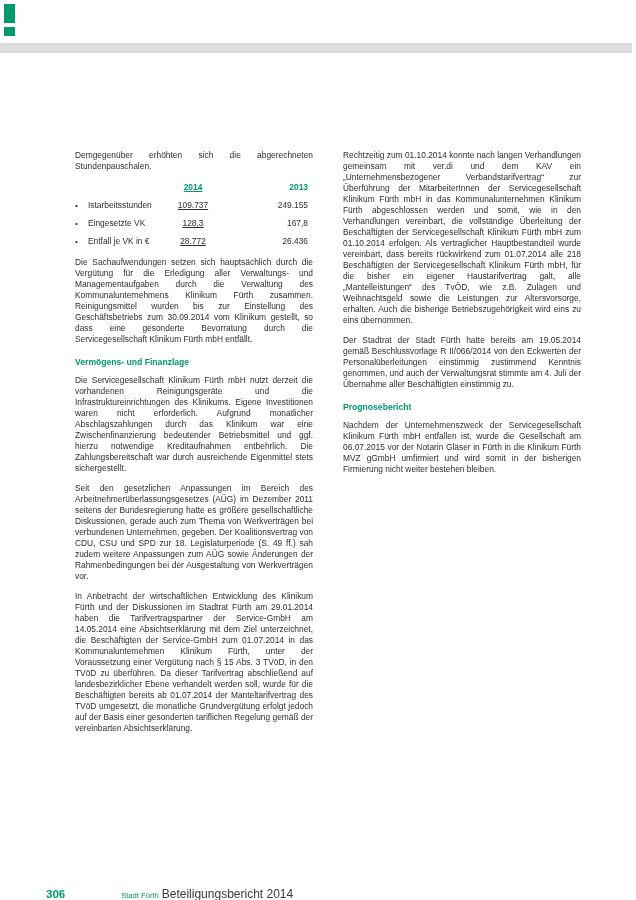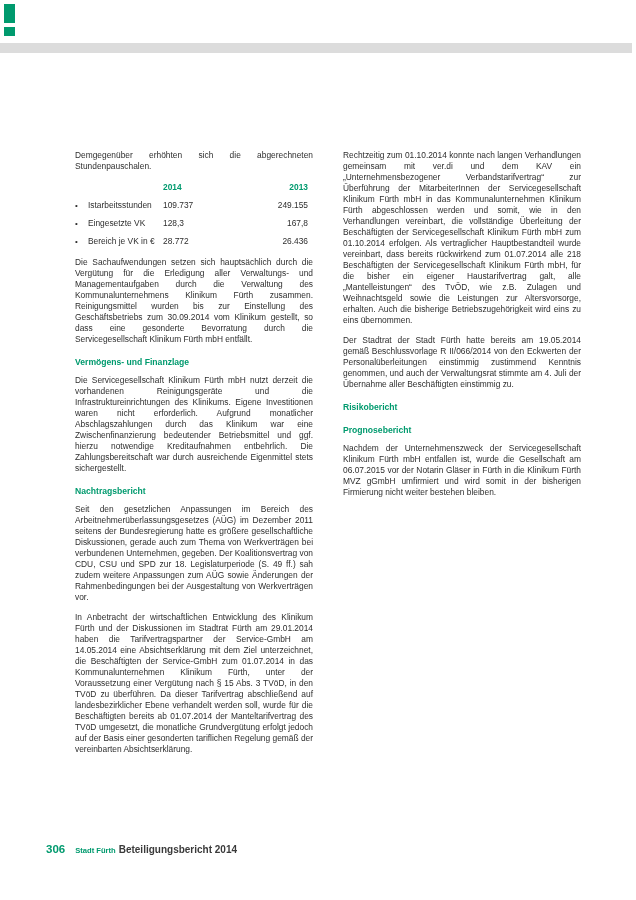--- a/index.html
+++ b/index.html
@@ -46,38 +46,39 @@
     margin: 12px 0 7px 0;
     text-align: left;
   }
 
   
   .doc-table { margin: 10px 0 10px 0; text-align: left; }
   .t-row { display: flex; align-items: baseline; margin-bottom: 7px; }
   .t-row:last-child { margin-bottom: 0; }
   .t-label { flex: 1 1 auto; display: flex; align-items: baseline; }
   .t-label .bullet { width: 13px; flex: 0 0 13px; font-size: 8px; color: #2e2e2e; }
-  .t-val1 { flex: 0 0 60px; text-align: left; padding-right: 5px; }
+  .t-val1 { flex: 0 0 60px; text-align: center; padding-right: 5px; text-decoration: underline; }
   .t-val2 { flex: 0 0 80px; text-align: right; padding-right: 5px; }
   .t-head .t-val1, .t-head .t-val2 { color: #009a6e; font-weight: bold; }
 
   
   .footer {
-    position: absolute; left: 46px; top: 843px;
+    position: absolute; left: 46px; top: 887px;
     display: flex; align-items: baseline;
   }
   .footer .page-num {
     color: #009a6e; font-weight: bold; font-size: 11.5px;
     margin-right: 10px;
   }
   .footer .brand {
-    color: #009a6e; font-weight: bold; font-size: 7.6px;
+    color: #009a6e; font-weight: normal; font-size: 7.6px;
     margin-right: 3px;
+    margin-left: 46px;
   }
-  .footer .report-title { color: #3a3a3a; font-size: 10px; font-weight: bold; }
+  .footer .report-title { color: #3a3a3a; font-size: 12px; }
 </style>
 </head>
 <body>
 
 <div class="page">
 
   <div class="corner-marks">
     <div class="mark m1"></div>
     <div class="mark m2"></div>
   </div>
@@ -105,42 +106,40 @@
         <div class="t-label">
           <span class="bullet">•</span>
           <span>Eingesetzte VK</span>
         </div>
         <div class="t-val1">128,3</div>
         <div class="t-val2">167,8</div>
       </div>
       <div class="t-row">
         <div class="t-label">
           <span class="bullet">•</span>
-          <span>Bereich je VK in €</span>
+          <span>Entfall je VK in €</span>
         </div>
         <div class="t-val1">28.772</div>
         <div class="t-val2">26.436</div>
       </div>
     </div>
 
     <p>Die Sachaufwendungen setzen sich hauptsächlich durch die Vergütung für die Erledigung aller Verwaltungs- und Managementaufgaben durch die Verwaltung des Kommunalunternehmens Klinikum Fürth zusammen. Reinigungsmittel wurden bis zur Einstellung des Geschäftsbetriebs zum 30.09.2014 vom Klinikum gestellt, so dass eine gesonderte Bevorratung durch die Servicegesellschaft Klinikum Fürth mbH entfällt.</p>
 
     <h3 class="green-heading">Vermögens- und Finanzlage</h3>
     <p>Die Servicegesellschaft Klinikum Fürth mbH nutzt derzeit die vorhandenen Reinigungsgeräte und die Infrastruktureinrichtungen des Klinikums. Eigene Investitionen waren nicht erforderlich. Aufgrund monatlicher Abschlagszahlungen durch das Klinikum war eine Zwischenfinanzierung bedeutender Betriebsmittel und ggf. hierzu notwendige Kreditaufnahmen entbehrlich. Die Zahlungsbereitschaft war durch ausreichende Eigenmittel stets sichergestellt.</p>
 
-    <h3 class="green-heading">Nachtragsbericht</h3>
     <p>Seit den gesetzlichen Anpassungen im Bereich des Arbeitnehmerüberlassungsgesetzes (AÜG) im Dezember 2011 seitens der Bundesregierung hatte es größere gesellschaftliche Diskussionen, gerade auch zum Thema von Werkverträgen bei verbundenen Unternehmen, gegeben. Der Koalitionsvertrag von CDU, CSU und SPD zur 18. Legislaturperiode (S. 49 ff.) sah zudem weitere Anpassungen zum AÜG sowie Änderungen der Rahmenbedingungen bei der Ausgestaltung von Werkverträgen vor.</p>
     <p>In Anbetracht der wirtschaftlichen Entwicklung des Klinikum Fürth und der Diskussionen im Stadtrat Fürth am 29.01.2014 haben die Tarifvertragspartner der Service-GmbH am 14.05.2014 eine Absichtserklärung mit dem Ziel unterzeichnet, die Beschäftigten der Service-GmbH zum 01.07.2014 in das Kommunalunternehmen Klinikum Fürth, unter der Voraussetzung einer Vergütung nach § 15 Abs. 3 TVöD, in den TVöD zu überführen. Da dieser Tarifvertrag abschließend auf landesbezirklicher Ebene verhandelt werden soll, wurde für die Beschäftigten bereits ab 01.07.2014 der Manteltarifvertrag des TVöD umgesetzt, die monatliche Grundvergütung erfolgt jedoch auf der Basis einer gesonderten tariflichen Regelung gemäß der vereinbarten Absichtserklärung.</p>
   </div>
 
   <div class="col col-right">
     <p>Rechtzeitig zum 01.10.2014 konnte nach langen Verhandlungen gemeinsam mit ver.di und dem KAV ein „Unternehmensbezogener Verbandstarifvertrag“ zur Überführung der MitarbeiterInnen der Servicegesellschaft Klinikum Fürth mbH in das Kommunalunternehmen Klinikum Fürth abgeschlossen werden und somit, wie in den Verhandlungen vereinbart, die vollständige Überleitung der Beschäftigten der Servicegesellschaft Klinikum Fürth mbH zum 01.10.2014 erfolgen. Als vertraglicher Hauptbestandteil wurde vereinbart, dass bereits rückwirkend zum 01.07.2014 alle 218 Beschäftigten der Servicegesellschaft Klinikum Fürth mbH, für die bisher ein eigener Haustarifvertrag galt, alle „Mantelleistungen“ des TvÖD, wie z.B. Zulagen und Weihnachtsgeld sowie die Leistungen zur Altersvorsorge, erhalten. Auch die bisherige Betriebszugehörigkeit wird eins zu eins übernommen.</p>
     <p>Der Stadtrat der Stadt Fürth hatte bereits am 19.05.2014 gemäß Beschlussvorlage R II/066/2014 von den Eckwerten der Personalüberleitungen einstimmig zustimmend Kenntnis genommen, und auch der Verwaltungsrat stimmte am 4. Juli der Übernahme aller Beschäftigten einstimmig zu.</p>
 
-    <h3 class="green-heading">Risikobericht</h3>
 
     <h3 class="green-heading">Prognosebericht</h3>
     <p>Nachdem der Unternehmenszweck der Servicegesellschaft Klinikum Fürth mbH entfallen ist, wurde die Gesellschaft am 06.07.2015 vor der Notarin Gläser in Fürth in die Klinikum Fürth MVZ gGmbH umfirmiert und wird somit in der bisherigen Firmierung nicht weiter bestehen bleiben.</p>
   </div>
 
   <div class="footer">
     <span class="page-num">306</span>
     <span class="brand">Stadt Fürth</span>
     <span class="report-title">Beteiligungsbericht 2014</span>
   </div>

